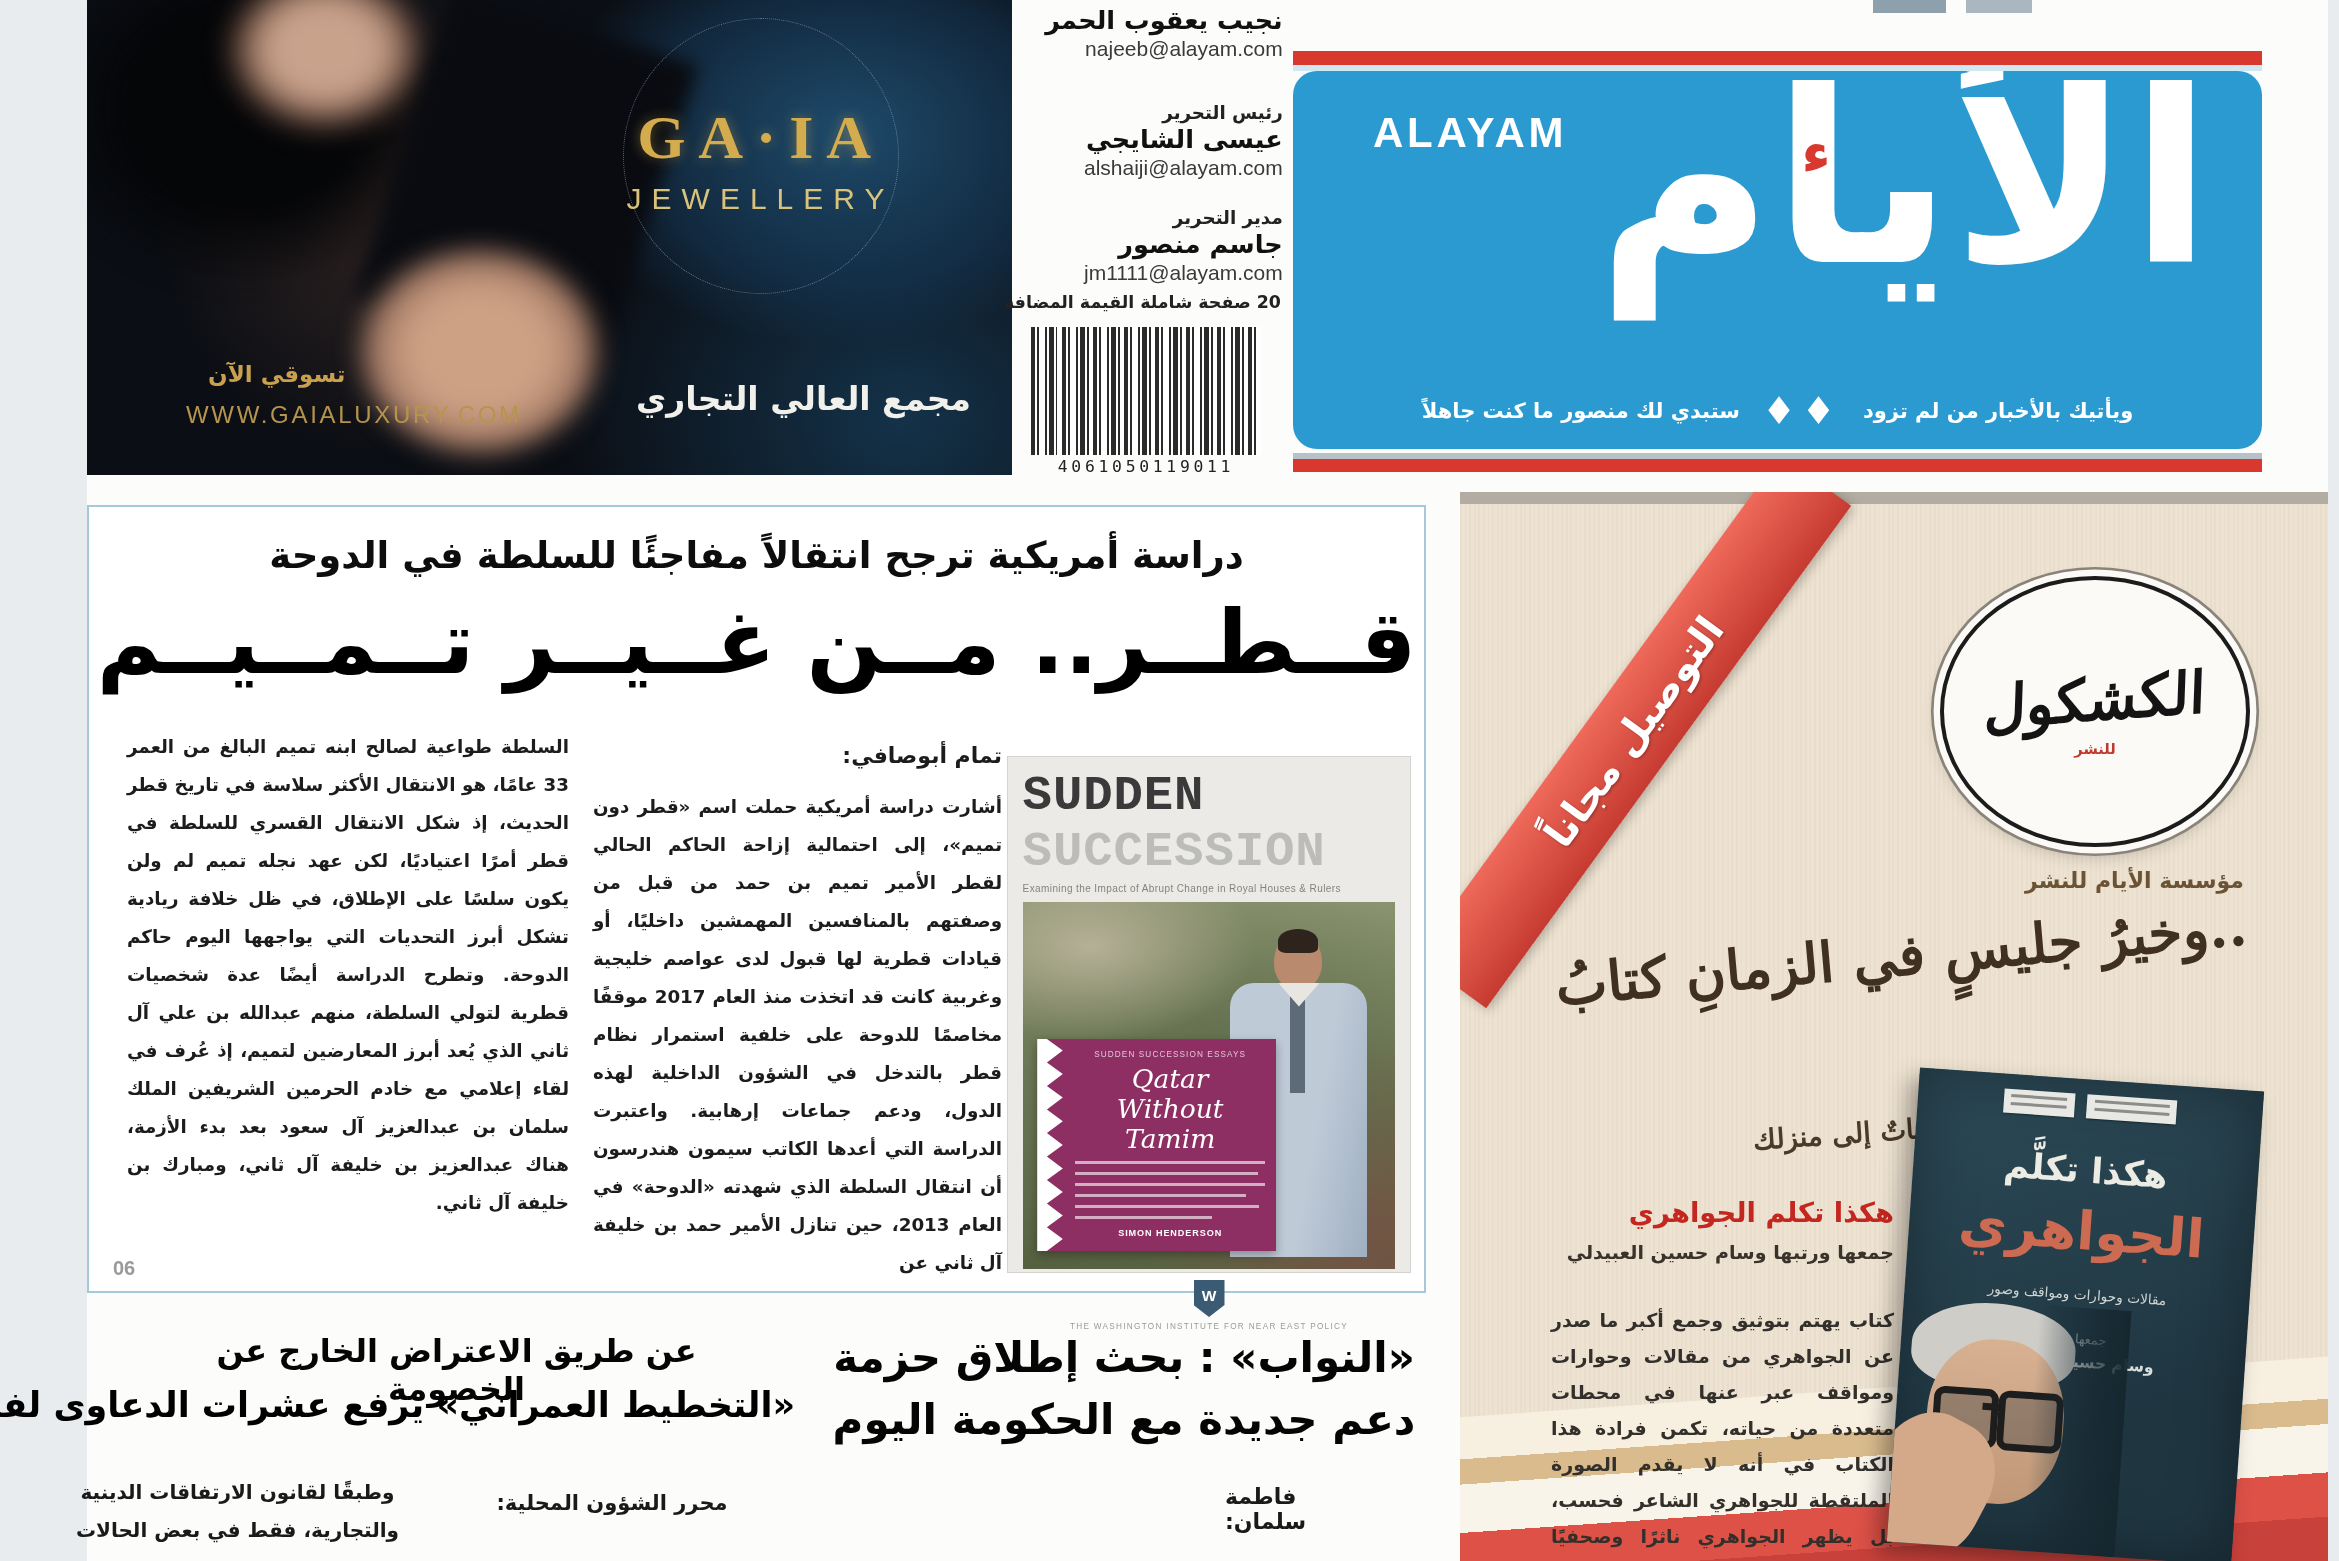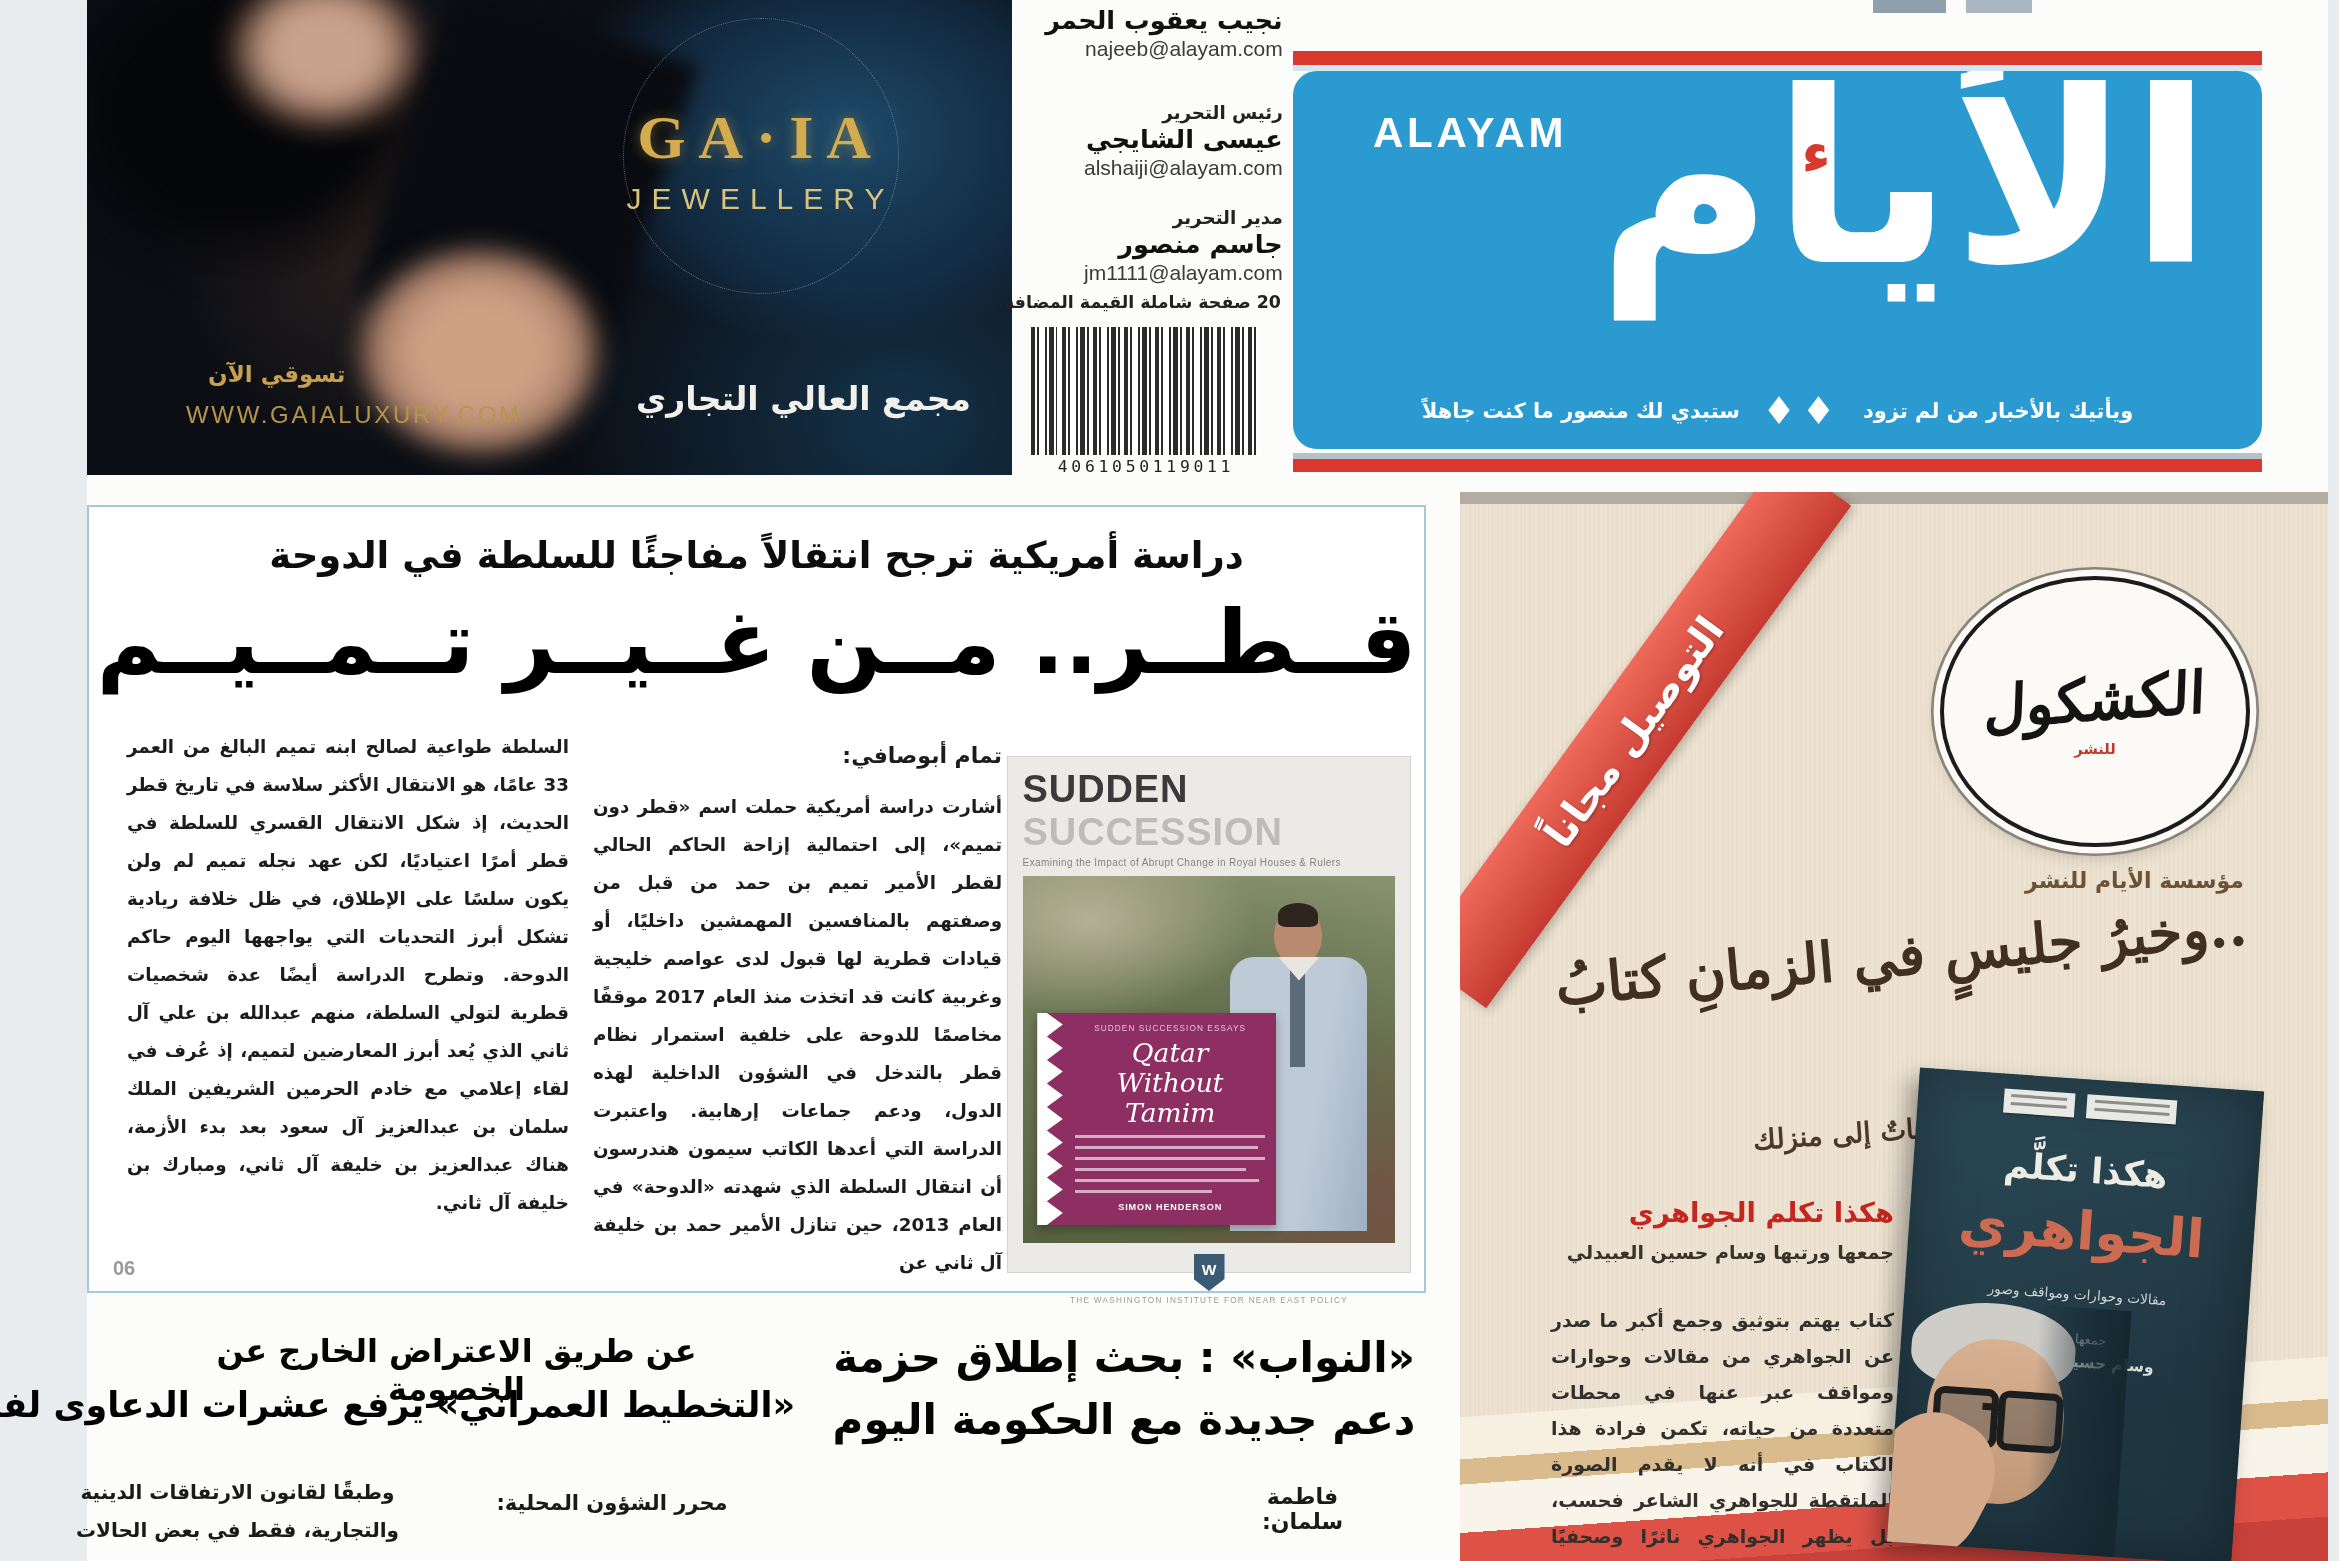--- a/index.html
+++ b/index.html
@@ -66,21 +66,21 @@
   #lead-kicker{left:0;top:27.4px;width:100%;text-align:center;direction:rtl;font-size:37px;font-weight:bold;color:#0d0d0d;}
   #lead-headline{left:0;top:84px;width:100%;text-align:center;direction:rtl;font-size:88px;font-weight:bold;color:#000;white-space:nowrap;}
   .bodycol{position:absolute;direction:rtl;text-align:justify;font-size:18.3px;line-height:38px;font-weight:bold;color:#1c1c1c;}
   #colA{left:504px;top:230px;width:409px;height:525px;}
   #colA .byline{font-size:22px;margin-bottom:12.8px;}
   #colB{left:38px;top:221px;width:442px;height:548px;}
   #page-num{left:24px;bottom:11px;color:#9a9a9a;font-size:20px;font-weight:bold;font-family:"Liberation Sans",sans-serif;}
 
   
   #cover{left:918px;top:249px;width:404px;height:517px;background:#eceae6;border:0.9px solid #d5d3cf;box-sizing:border-box;padding:11px 14.6px;}
-  #cov-title{font-family:Liberation Sans, sans-serif;font-size:38px;font-weight:bold;letter-spacing:0.9px;}
+  #cov-title{font-family:Liberation Mono, monospace;font-size:49px;font-weight:bold;letter-spacing:0.9px;}
   #cov-title .t1{color:#3a3a3a;} #cov-title .t2{color:#bcbcb8;}
   #cov-sub{font-family:"Liberation Sans",sans-serif;font-size:10px;color:#84847e;letter-spacing:0.4px;margin-top:2.7px;}
   #cov-photo{position:relative;margin-top:8.2px;height:367px;overflow:hidden;
     background:
       radial-gradient(238px 137px at 18% 12%, #b5b096, transparent 70%),
       radial-gradient(384px 292px at 55% 55%, #5d6b4a, transparent 78%),
       radial-gradient(292px 256px at 88% 85%, #7d4b42, transparent 72%),
       linear-gradient(#8a936f,#55603f); text-align: center;}
   #cov-man{position:absolute;right:24px;top:31px;width:146px;height:336px;}
   #man-head{width:48px;height:57px;margin:0 auto;background:#b98a6e;border-radius:50% 50% 46% 46%;position:relative;}
@@ -95,21 +95,21 @@
   #p-series{font-family:"Liberation Sans",sans-serif;font-size:8.2px;letter-spacing:1.1px;color:#e3c3d6;}
   #p-title{font-family:"DejaVu Serif",serif;font-style:italic;font-size:26.5px;line-height:1.12;margin-top:5.5px;color:#fff;}
   .p-line{height:3.7px;background:rgba(255,255,255,.62);margin-top:7.3px;}
   #p-author{font-family:"Liberation Sans",sans-serif;font-size:9.1px;font-weight:bold;letter-spacing:0.9px;margin-top:9.1px;color:#fff;}
   #cov-footer{position:relative;margin-top:11px;text-align:center;}
   #cov-logo{width:31px;height:37px;margin:0 auto;background:#3b5a74;clip-path:polygon(0 0,100% 0,100% 68%,50% 100%,0 68%);color:#fff;font-size:15.5px;font-weight:bold;line-height:31px;font-family:"Liberation Sans",sans-serif;}
   #cov-tiny{margin-top:5.5px;font-family:"Liberation Sans",sans-serif;font-size:8.2px;letter-spacing:1.3px;color:#9a9a96;}
 
   
   #parl{left:804px;top:1327px;width:640px;text-align:center;direction:rtl;font-size:42px;font-weight:bold;line-height:62px;color:#050505;}
-  #parl-byline{left:1225px;top:1484px;width:155px;text-align:center;direction:rtl;font-size:22px;font-weight:bold;color:#1a1a1a;}
+  #parl-byline{left:1225px;top:1484px;width:155px;text-align:left;direction:rtl;font-size:22px;font-weight:bold;color:#1a1a1a;}
   #plan-kicker{left:164px;top:1332px;width:585px;text-align:center;direction:rtl;font-size:32px;font-weight:bold;color:#050505;}
   #plan-headline{left:55px;top:1385px;width:740px;text-align:center;direction:rtl;font-size:35px;font-weight:bold;color:#000;white-space:nowrap;}
   #plan-byline{left:493px;top:1491px;width:238px;text-align:center;direction:rtl;font-size:21px;font-weight:bold;color:#1a1a1a;}
   #plan-snippet{left:64px;top:1473px;width:347px;text-align:center;direction:rtl;font-size:20px;font-weight:bold;line-height:38px;color:#1a1a1a;}
 
   
   #kash{left:1460px;top:492px;width:868px;height:1070px;overflow:hidden;
     background:repeating-linear-gradient(90deg,rgba(120,90,60,.045) 0 1.8px,transparent 1.8px 4.6px),#eee3d2;}
   #kash-topbar{left:0;top:0;width:100%;height:12px;background:#b3aca2;}
   #kash-stripes{left:-37px;bottom:-33px;width:1005px;height:210px;transform:rotate(-4deg);

